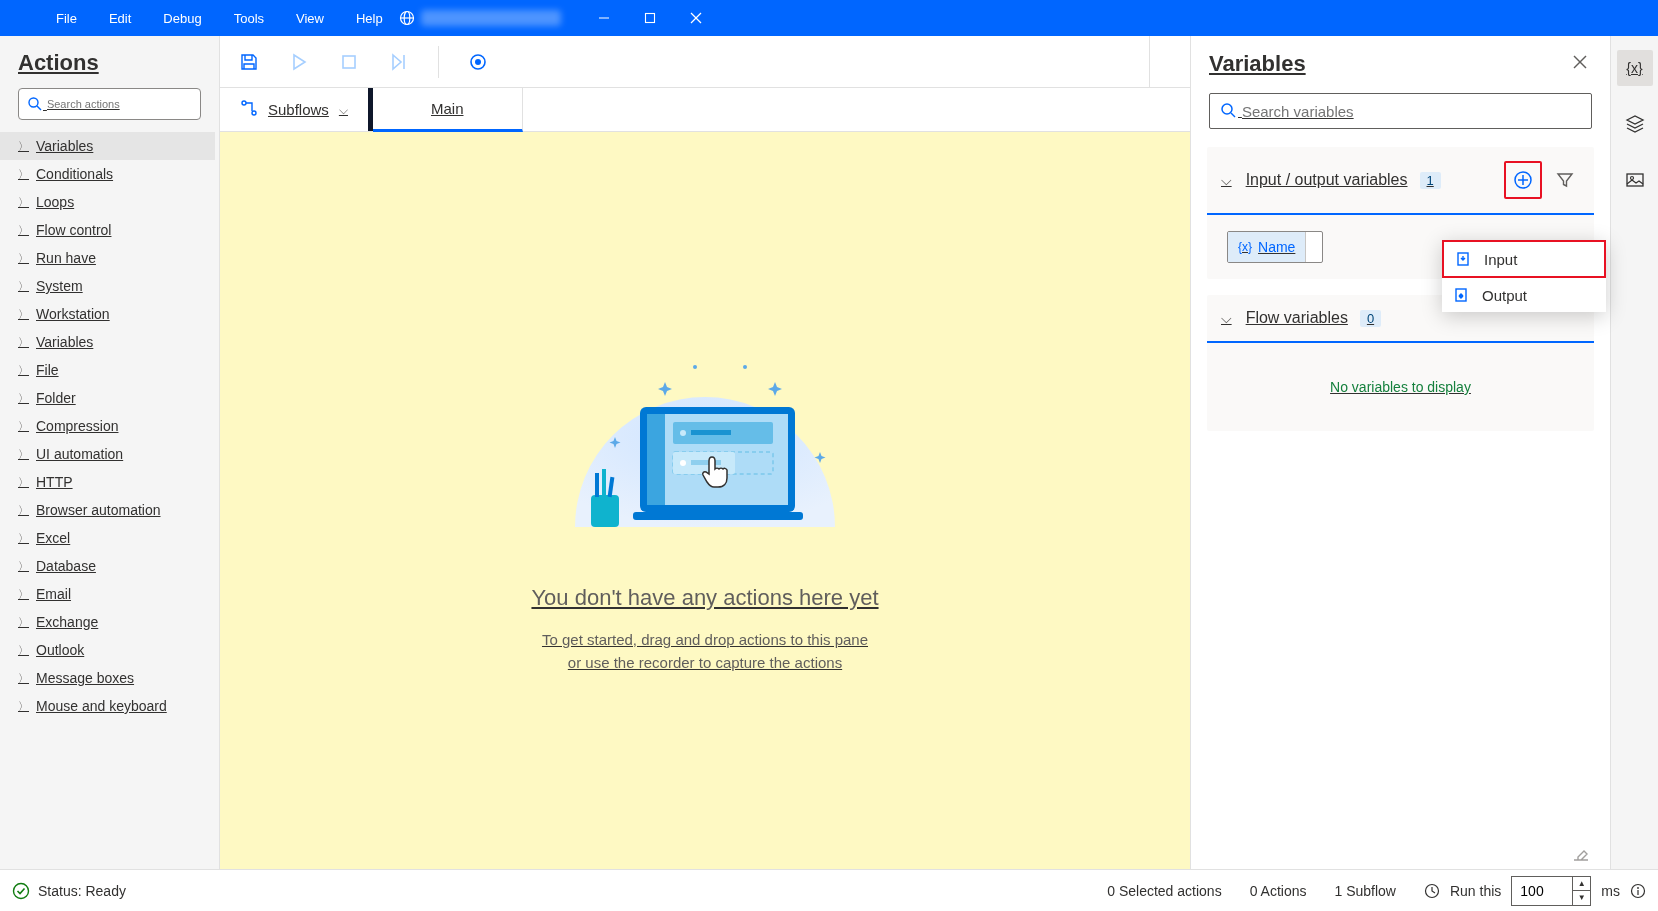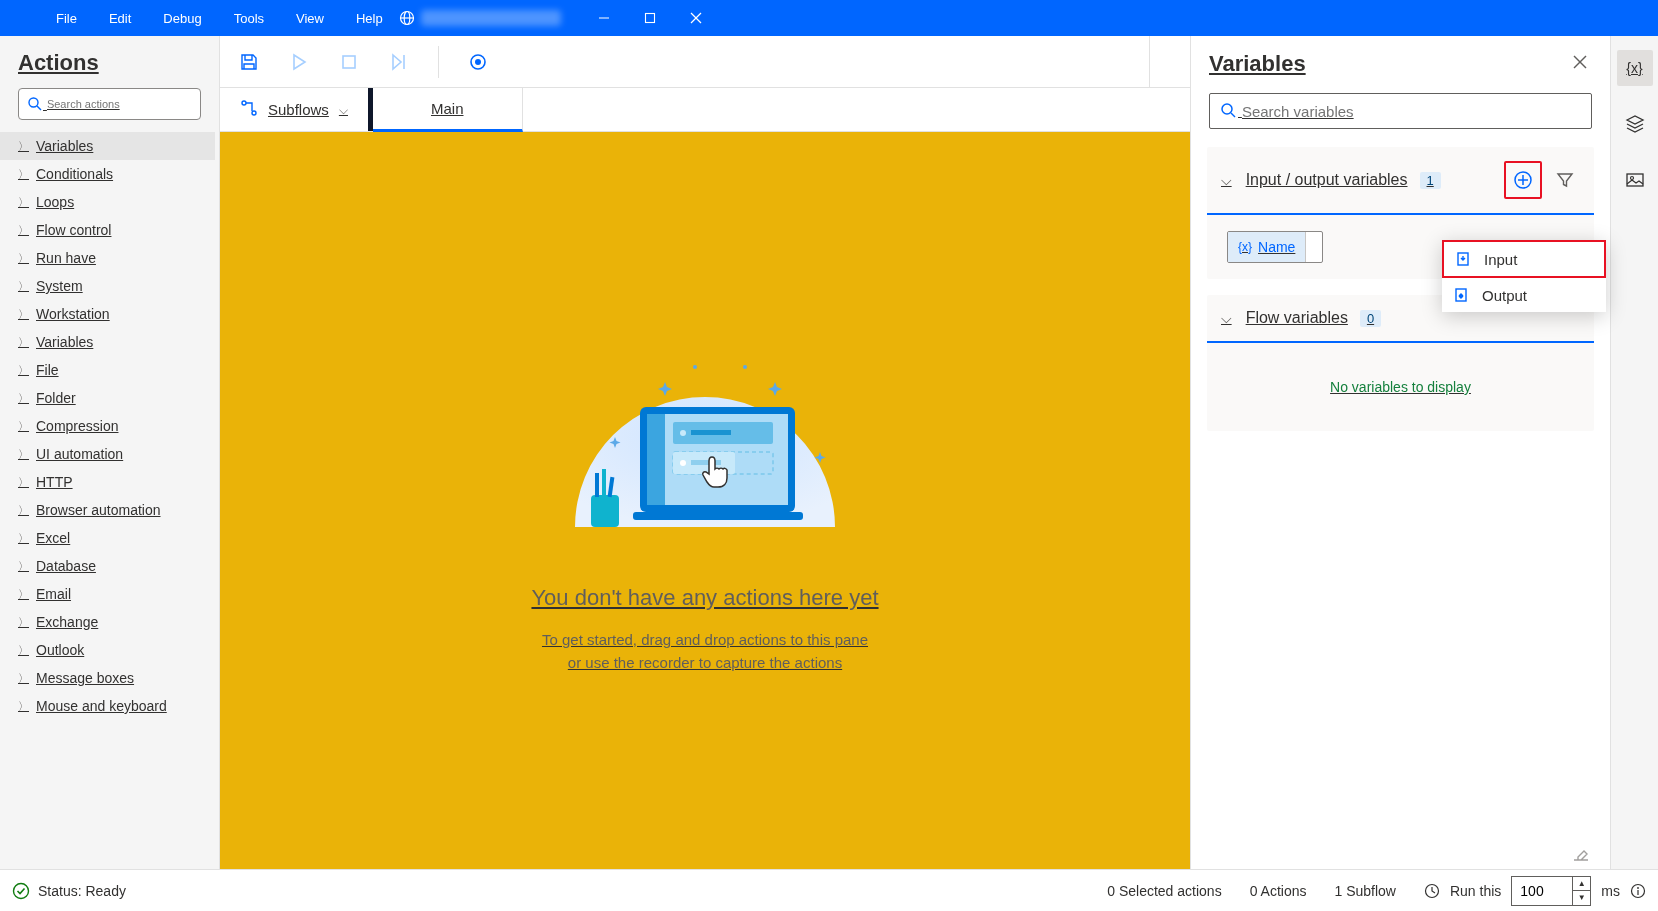--- a/index.html
+++ b/index.html
@@ -39,21 +39,21 @@
 .toolbar .tb-btn { width:26px; height:26px; display:flex; align-items:center; justify-content:center; cursor:pointer; }
 .toolbar .sep { width:1px; height:32px; background:#e1e1e1; margin: 0 2px; }
 .toolbar .spacer { flex:1; }
 .toolbar .search-right { width:36px; height:36px; display:flex; align-items:center; justify-content:center; border-left:1px solid #e1e1e1; margin-right:-16px; padding:0 20px; height:52px;}
 
 .tabs-row { height: 44px; display:flex; align-items:stretch; border-bottom: 1px solid #e1e1e1; }
 .subflows-btn { display:flex; align-items:center; gap:10px; padding: 0 20px; font-size:15px; cursor:pointer; border-right:5px solid #0f172a;}
 .subflows-btn .flowicon { color:#0066ff; }
 .tab { padding: 0 58px; display:flex; align-items:center; border-right:1px solid #e1e1e1; font-size:15px; cursor:pointer; border-bottom: 3px solid #0066ff; margin-bottom:-1px; }
 
-.canvas { flex:1; display:flex; flex-direction:column; align-items:center; justify-content:center; background:#eab308; padding:20px; }
+.canvas { flex:1; display:flex; flex-direction:column; align-items:center; justify-content:center; background:#fef9c3; padding:20px; }
 .illus { width: 320px; height: 230px; margin-bottom: 28px; }
 .empty-title { font-size: 22px; color:#605e5c; margin-bottom: 18px; }
 .empty-sub { font-size: 15px; color:#605e5c; text-align:center; line-height:1.5; }
 
 
 .vars-pane { width: 420px; border-left:1px solid #e1e1e1; display:flex; flex-direction:column; position:relative; }
 .vars-header { display:flex; align-items:center; padding: 14px 18px 10px; }
 .vars-header h2 { font-size: 22px; font-weight:600; flex:1; }
 .vars-header .close { cursor:pointer; padding:4px;}
 .vars-search { margin: 6px 18px 18px; height: 36px; border:1px solid #605e5c; border-radius:2px; display:flex; align-items:center; padding:0 10px; }

